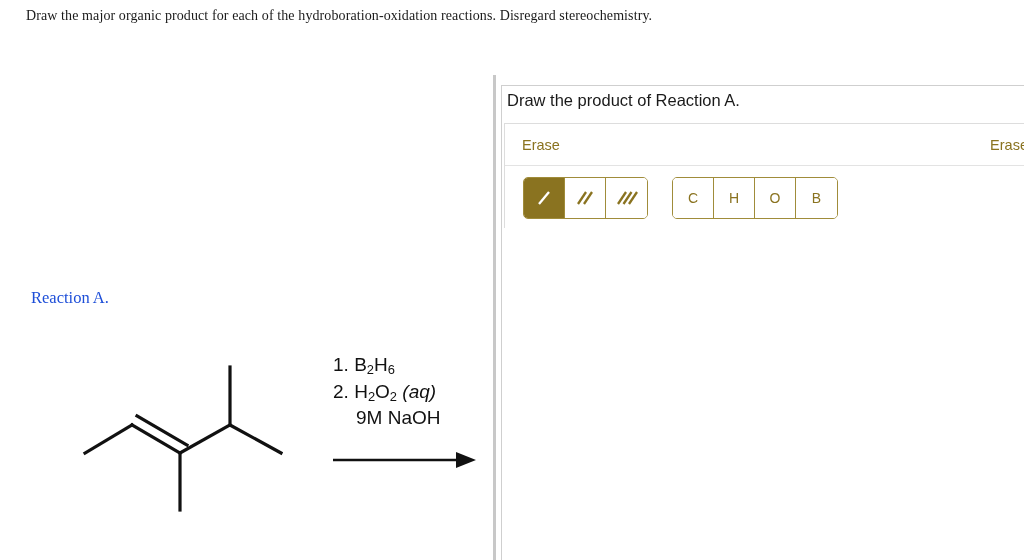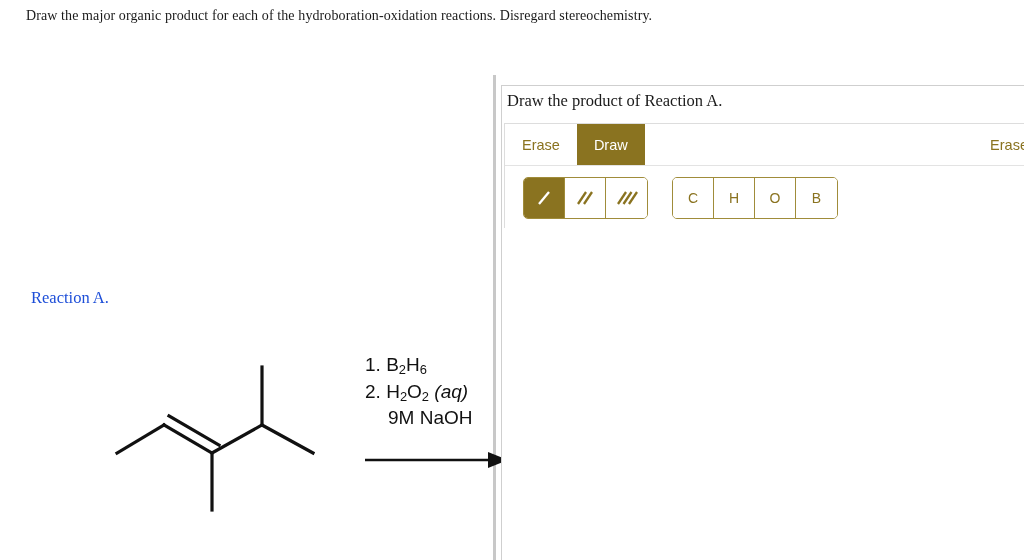--- a/index.html
+++ b/index.html
@@ -46,21 +46,20 @@
     font-size: 16.5px;
     color: #1d4ed8;
   }
 
   .reaction-scheme {
     position: absolute;
     left: 0px;
     top: 330px;
     width: 559px;
     height: 230px;
-    margin-left: 32px;
   }
 
   .structure-svg {
     position: absolute;
     left: 60px;
     top: 10px;
   }
 
   .reagents {
     position: absolute;
@@ -98,21 +97,21 @@
     border-top: 1px solid #cfcfcf;
     border-left: 1px solid #cfcfcf;
     background: #ffffff;
     box-sizing: border-box;
   }
 
   .panel-title {
     position: absolute;
     left: 5px;
     top: 5px;
-    font-family: Liberation Serif, serif;
+    font-family: Liberation Sans, sans-serif;
     font-size: 16.5px;
     color: #1a1a1a;
     white-space: nowrap;
   }
 
   .toolbar-box {
     position: absolute;
     left: 2px;
     top: 37px;
     width: 532px;
@@ -258,21 +257,20 @@
 </div>
 
 <div class="draw-panel">
 
   <div class="panel-title">Draw the product of Reaction A.</div>
 
   <div class="toolbar-box">
 
     <div class="tab-row">
       <div class="tab">Erase</div>
-      <div class="tab active">Draw</div>
       <div class="tab-spacer"></div>
       <div class="tab tab-erase">Erase</div>
     </div>
 
     <div class="tool-row">
 
       <div class="btn-group">
         <div class="tool-btn active">
           <svg width="24" height="24" viewBox="0 0 24 24">
             <line x1="7" y1="18" x2="17" y2="6" stroke="#ffffff" stroke-width="2.3"></line>

